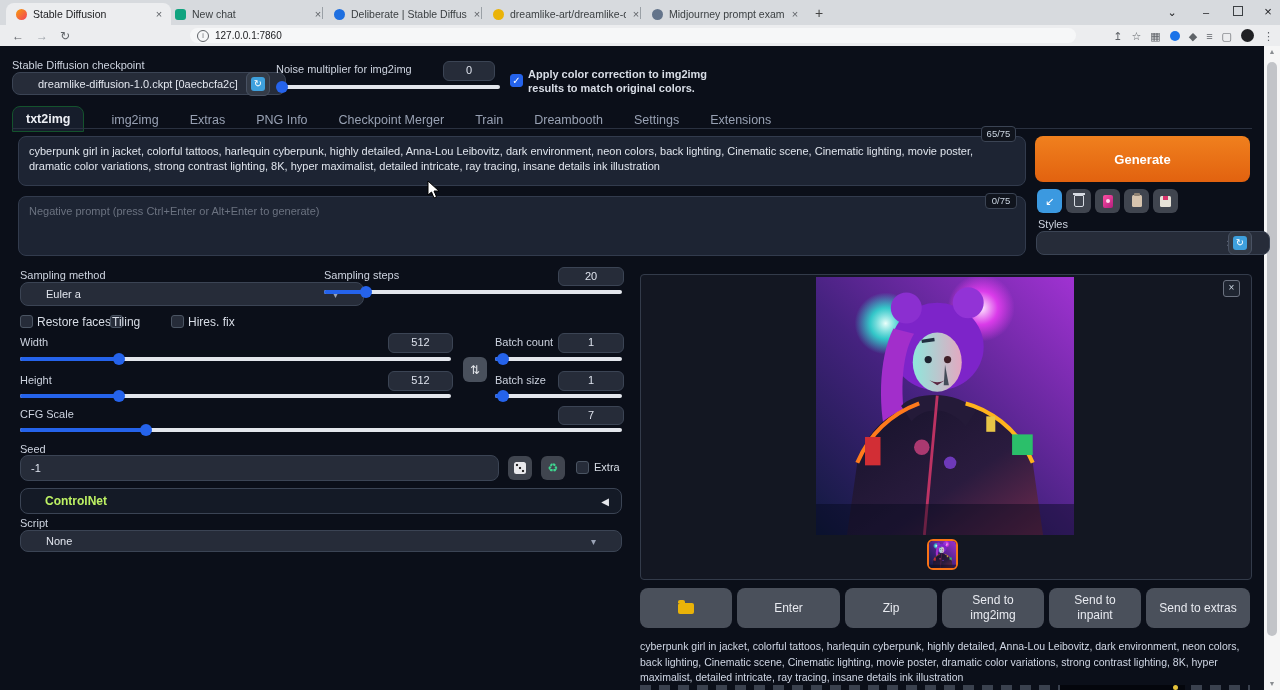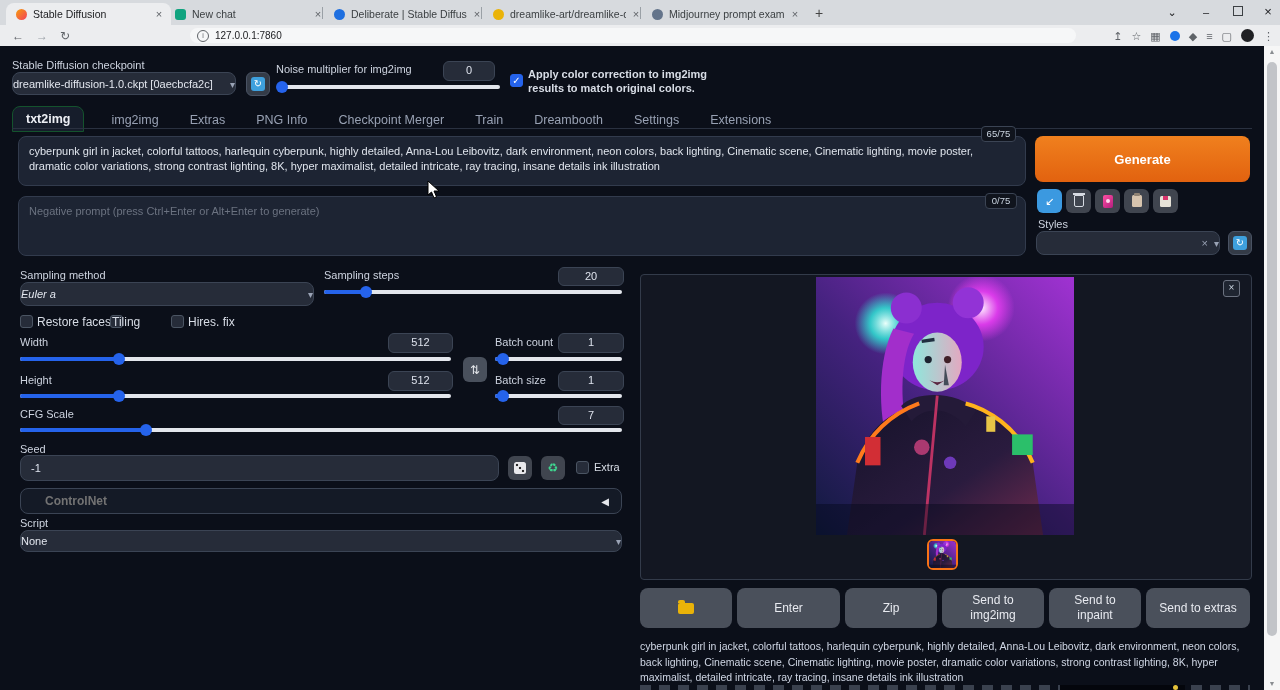--- a/index.html
+++ b/index.html
@@ -34,21 +34,21 @@
   .tb-avatar{width:13px;height:13px;border-radius:50%;background:#202124;}
 
   
   .scrollbar{left:1264px;top:46px;width:16px;height:644px;background:#f6f6f6;}
   .sb-thumb{left:1267px;top:62px;width:10px;height:574px;background:#c2c4c8;border-radius:5px;}
   .sb-arrow{left:1267px;width:10px;color:#8a8d91;font-size:7px;text-align:center;}
 
   
   .lbl{font-size:11px;color:#cdd3df;}
   .dd{background:#262c39;border:1px solid #3b4454;border-radius:8px;display:flex;
-    align-items:center;color:#e2e6ee;font-size:11px;padding:0 0;}
+    align-items:center;color:#e2e6ee;font-size:11px;padding:0 25px;}
   .dd .dd-val{flex:1;white-space:nowrap;overflow:hidden;}
   .caret::before{content:"▾";color:#9aa3b5;font-size:10px;}
   .numbox{background:#262c39;border:1px solid #3b4454;border-radius:6px;color:#dde2ec;
     font-size:11px;text-align:center;line-height:17px;}
   .slider{height:4px;background:#e3e6ec;border-radius:2px;}
   .sl-fill{position:absolute;left:0;top:0;height:4px;background:#2563eb;border-radius:2px;}
   .sl-knob{position:absolute;top:-4px;width:12px;height:12px;margin-left:-6px;border-radius:50%;background:#2563eb;}
   .cb{width:13px;height:13px;border-radius:3px;background:#262c39;border:1px solid #4b5563;box-sizing:border-box;}
   .cb.checked{background:#2563eb;border-color:#2563eb;color:#fff;font-size:10px;line-height:12px;text-align:center;}
   .cb.checked::before{content:"✓";}
@@ -88,21 +88,21 @@
   .icon-folder::before{content:"";position:absolute;top:-3px;left:0;width:7px;height:3px;background:#eab308;border-radius:2px 2px 0 0;}
   .icon-die{width:12px;height:12px;background:#e9e9ec;border-radius:2.5px;
     background-image:radial-gradient(circle at 3px 3px,#2b2b2b 1.2px,transparent 1.6px),
       radial-gradient(circle at 9px 9px,#2b2b2b 1.2px,transparent 1.6px),
       radial-gradient(circle at 6px 6px,#2b2b2b 1.2px,transparent 1.6px);}
   .icon-recycle{color:#3fd58f;font-size:12px;line-height:12px;}
   .icon-recycle::before{content:"♻";}
 
   
   .accordion{background:#141a26;border:1px solid #3b4454;border-radius:8px;display:flex;
-    align-items:center;color:#737373;font-size:12px;font-weight:700;padding:0 12px 0 24px;}
+    align-items:center;color:#bef264;font-size:12px;font-weight:700;padding:0 12px 0 24px;}
   .acc-arrow{margin-left:auto;color:#e5e7eb;font-size:10px;}
   .acc-arrow::before{content:"◀";}
   .gallery{background:#131722;border:1px solid #333b4a;border-radius:4px;}
   .gal-close{position:absolute;top:5px;right:11px;width:15px;height:15px;border:1px solid #6b7280;
     border-radius:3px;background:#1f2531;color:#cbd5e1;font-size:10px;line-height:14px;text-align:center;}
   .outbtn{background:#4a505b;border-radius:8px;color:#e8eaf0;font-size:12px;line-height:15px;
     display:flex;align-items:center;justify-content:center;text-align:center;}
   .thumb{border:2px solid #f97316;border-radius:6px;overflow:hidden;background:#000;}
   .info-text{font-size:10.5px;color:#cfd6e4;line-height:15.5px;}
   .clip-row{overflow:hidden;background:repeating-linear-gradient(90deg,#3a414e 0 11px,transparent 11px 19px);}
@@ -239,21 +239,21 @@
   <div class="abs dd" style="left:1036px;top:231px;width:182px;height:22px;">
     <span class="dd-val"></span>
     <span style="color:#9aa3b5;font-size:11px;margin-right:6px;">×</span>
     <span class="caret"></span>
   </div>
   <div class="abs sqbtn" style="left:1228px;top:231px;width:22px;height:22px;">
     <span class="refresh-inner"></span>
   </div>
 
   <div class="abs lbl" style="left:20px;top:269px;">Sampling method</div>
-  <div class="abs dd" style="left:20px;top:282px;width:292px;height:22px;font-style:italic;">
+  <div class="abs dd" style="left:20px;top:282px;width:292px;height:22px;">
     <span class="dd-val">Euler a</span>
     <span class="caret"></span>
   </div>
   <div class="abs lbl" style="left:324px;top:269px;">Sampling steps</div>
   <div class="abs numbox" style="left:558px;top:267px;width:64px;height:17px;">20</div>
   <div class="abs slider" style="left:324px;top:290px;width:298px;">
     <div class="sl-fill" style="width:14%;"></div>
       <div class="sl-knob" style="left:14%;"></div>
   </div>
 

